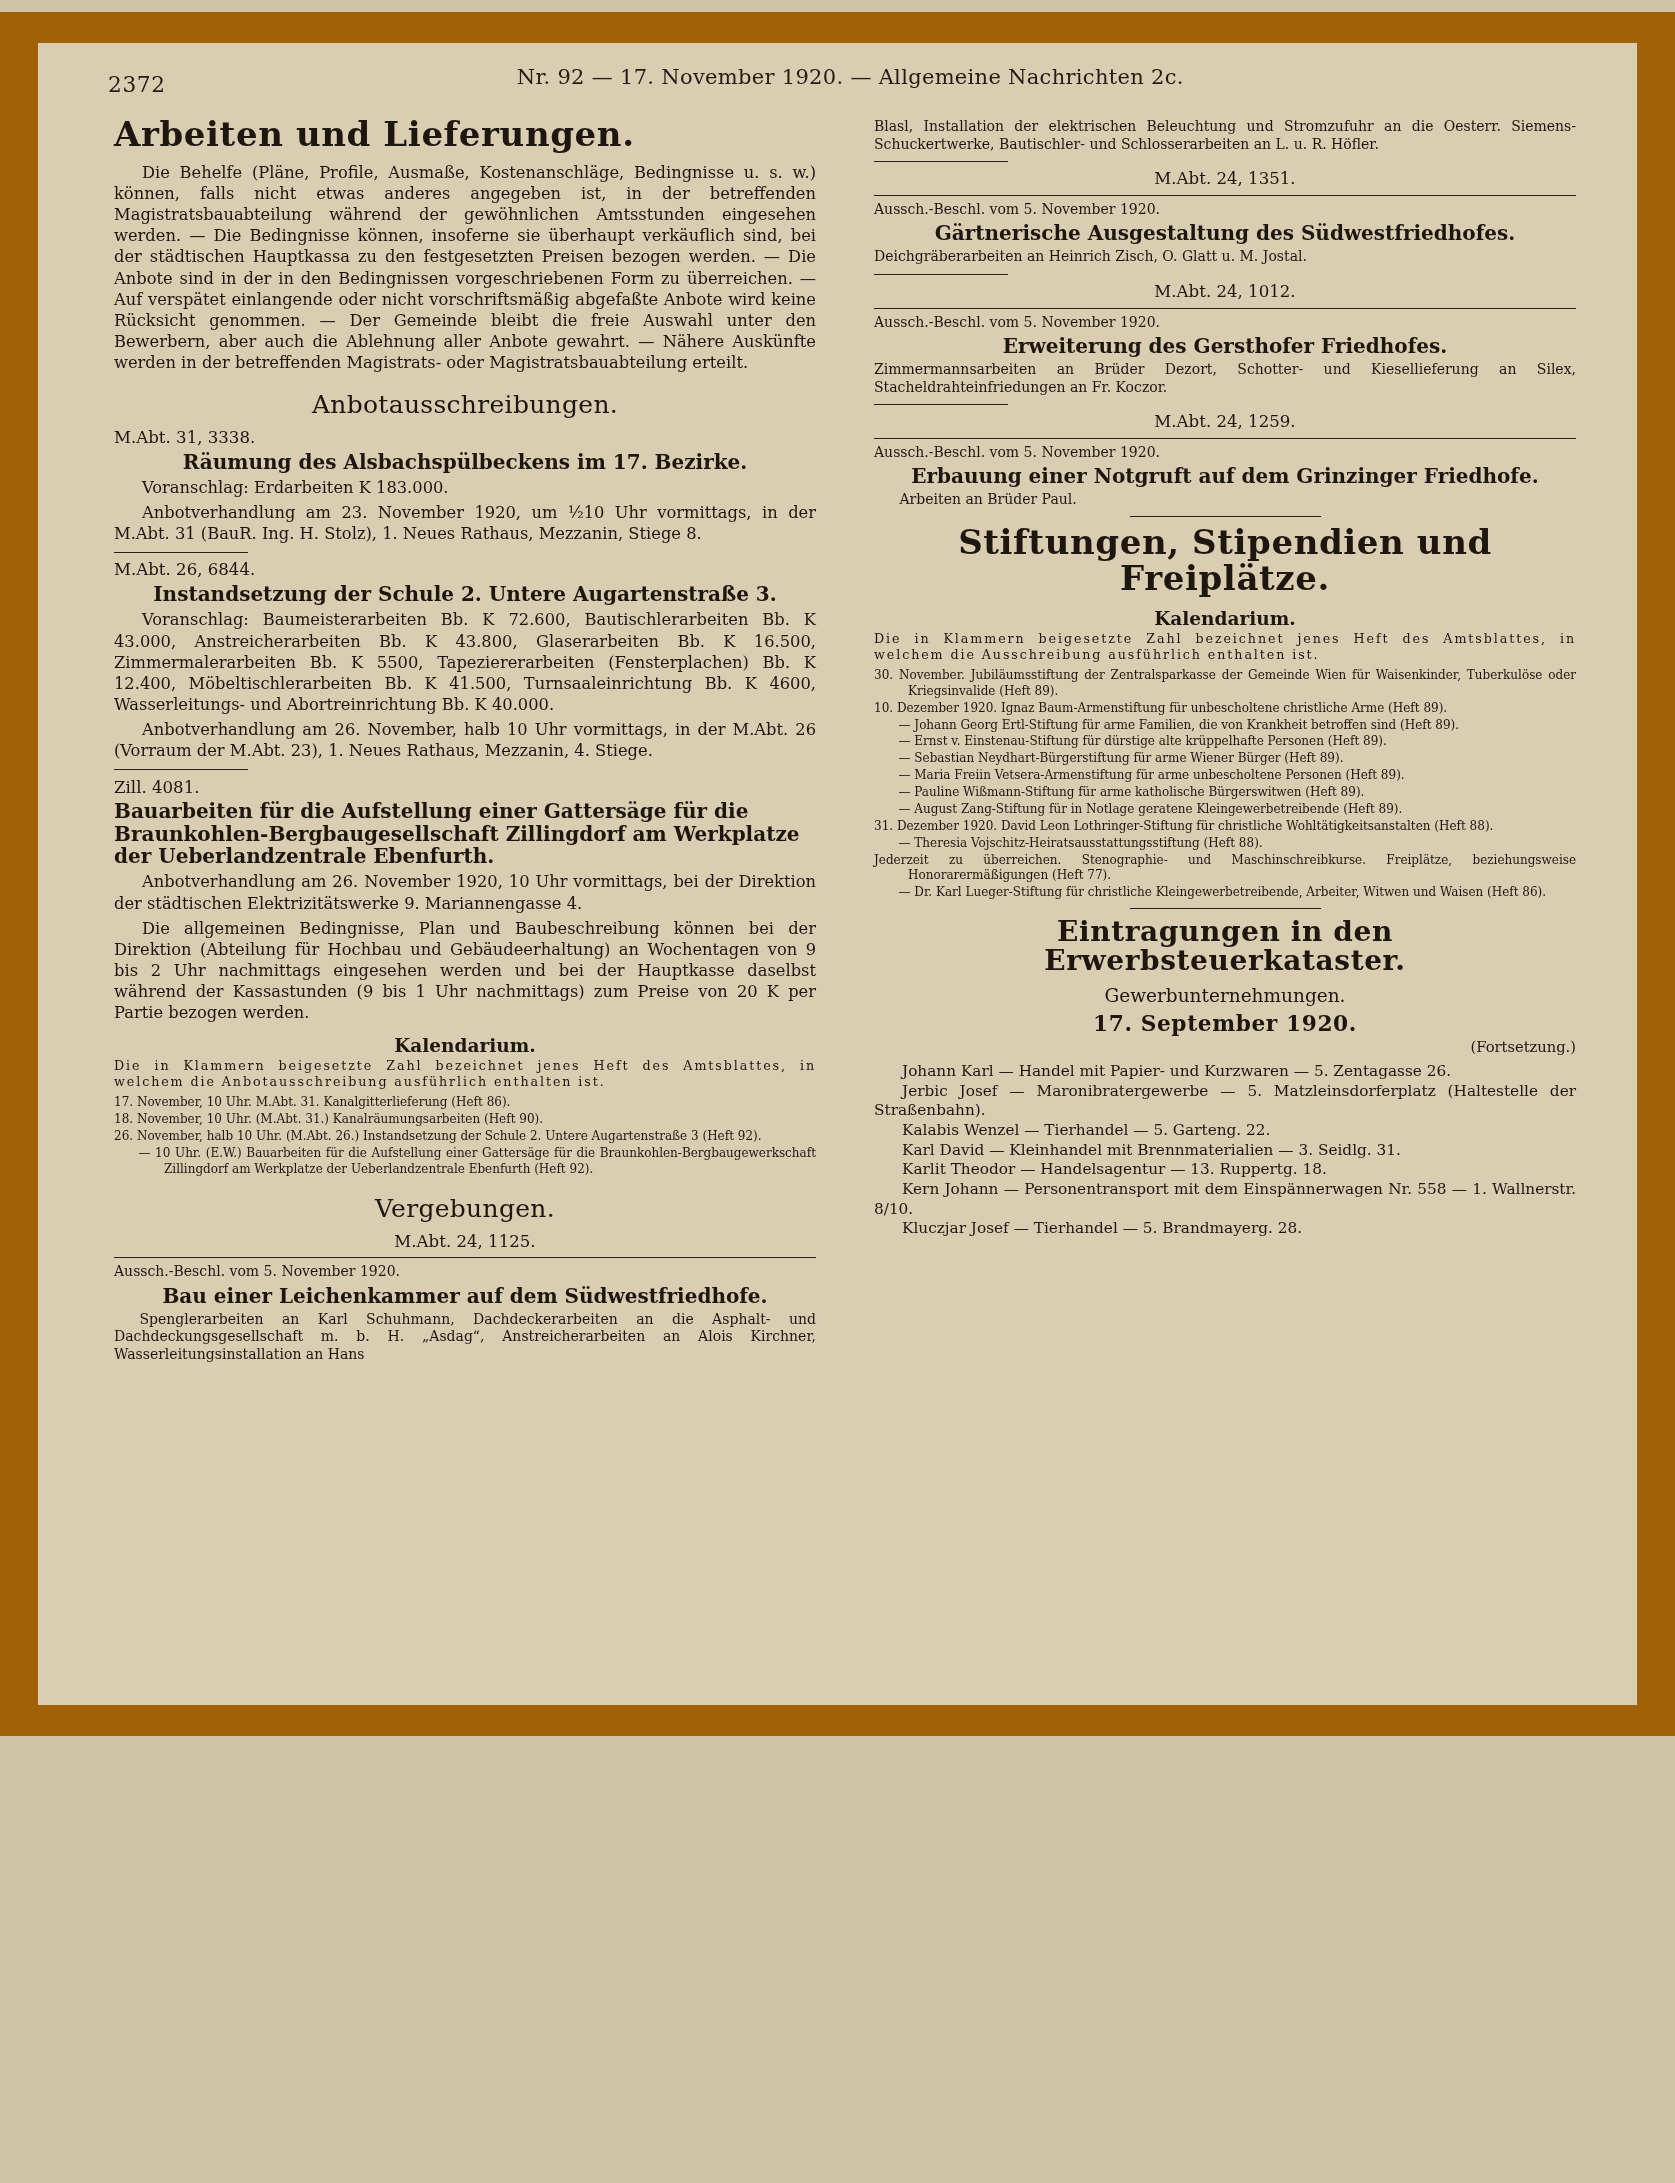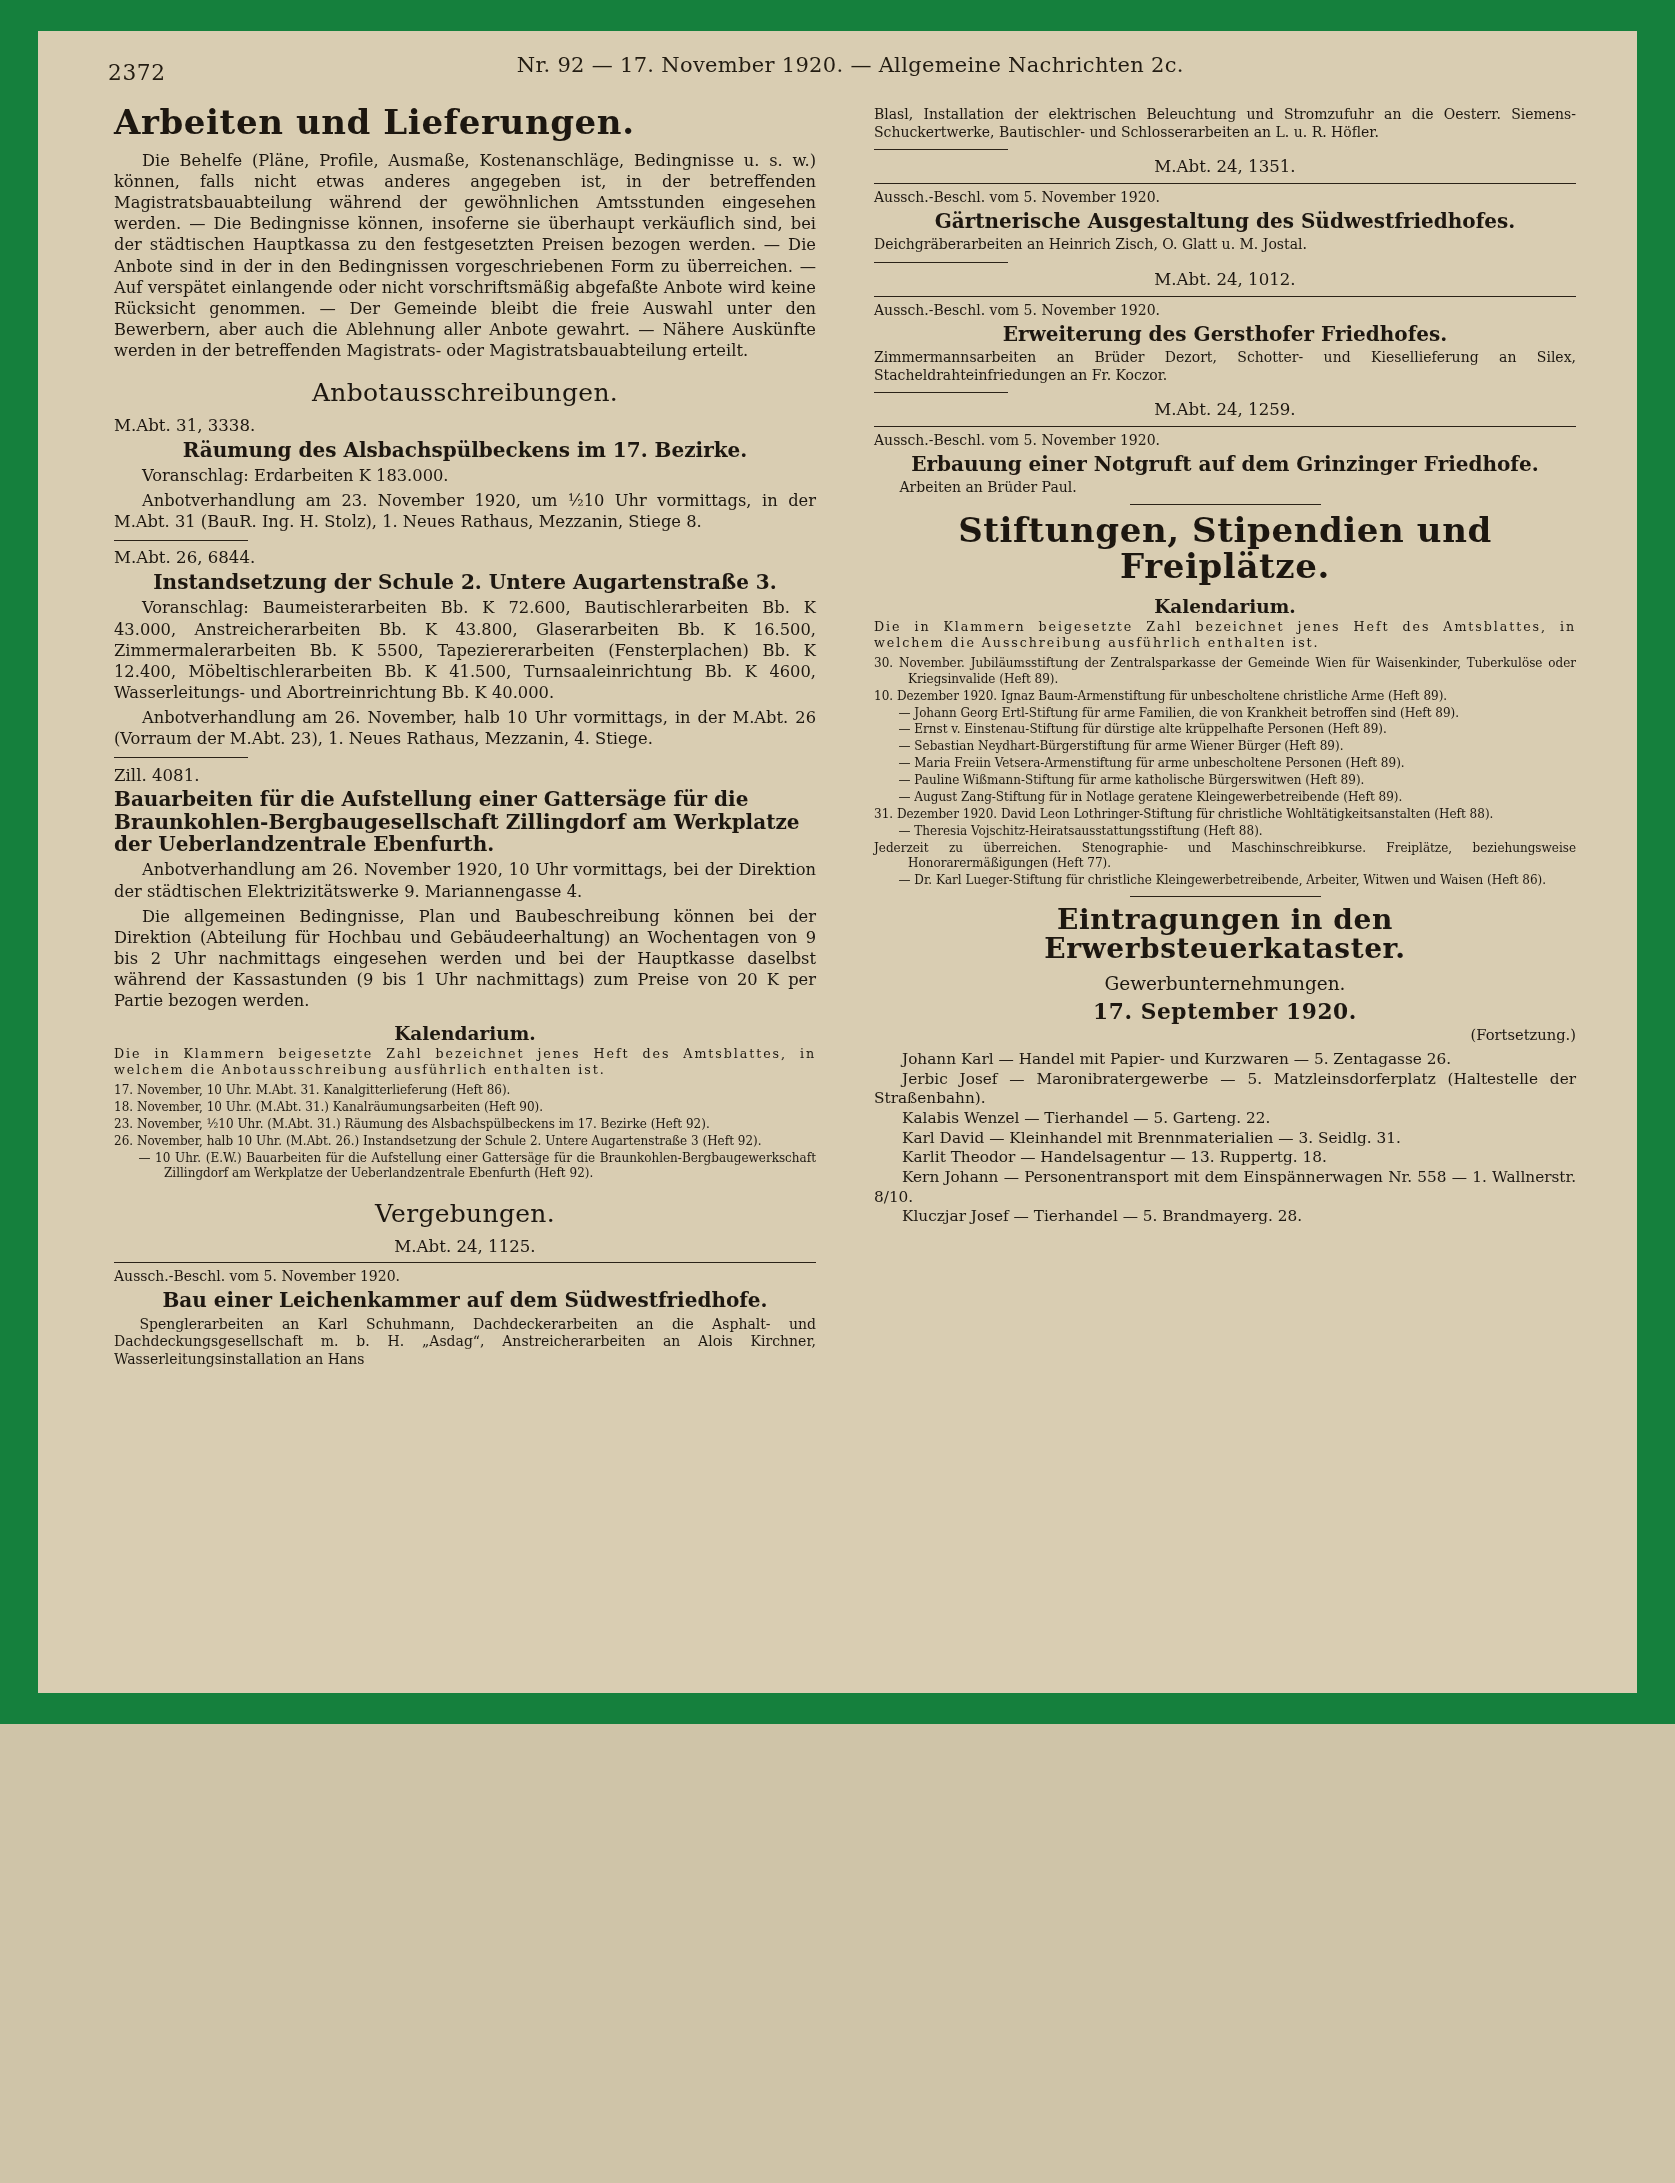--- a/index.html
+++ b/index.html
@@ -6,24 +6,25 @@
     margin: 0;
     padding: 0;
     background: #cfc4a8;
   }
   body {
     font-family: "DejaVu Serif", serif;
   }
   .page {
     width: 1675px;
     height: 1724px;
-    background: #15803d;
+    background: #a16207;
     box-sizing: border-box;
     position: relative;
     overflow: hidden;
+    margin-top: 12px;
   }
   .sheet {
     position: absolute;
     left: 38px;
     top: 31px;
     right: 38px;
     bottom: 31px;
     background: #d9cdb2;
   }
   
@@ -218,21 +219,20 @@
           <p class="body frk">Anbotverhandlung am 26. November 1920, 10 Uhr vormittags, bei der Direktion der städtischen Elektrizitätswerke 9. Mariannengasse 4.</p>
           <p class="body frk">Die allgemeinen Bedingnisse, Plan und Baubeschreibung können bei der Direktion (Abteilung für Hochbau und Gebäudeerhaltung) an Wochentagen von 9 bis 2 Uhr nachmittags eingesehen werden und bei der Hauptkasse daselbst während der Kassastunden (9 bis 1 Uhr nachmittags) zum Preise von 20 K per Partie bezogen werden.</p>
         </div>
 
         <h3 class="calhead frk">Kalendarium.</h3>
         <p class="calnote frk spaced">Die in Klammern beigesetzte Zahl bezeichnet jenes Heft des Amtsblattes, in welchem die Anbotausschreibung ausführlich enthalten ist.</p>
 
         <ul class="callist frk">
           <li>17. November, 10 Uhr. M.Abt. 31. Kanalgitterlieferung (Heft 86).</li>
           <li>18. November, 10 Uhr. (M.Abt. 31.) Kanalräumungsarbeiten (Heft 90).</li>
-          <li>23. November, ½10 Uhr. (M.Abt. 31.) Räumung des Alsbachspülbeckens im 17. Bezirke (Heft 92).</li>
           <li>26. November, halb 10 Uhr. (M.Abt. 26.) Instandsetzung der Schule 2. Untere Augartenstraße 3 (Heft 92).</li>
           <li class="dash">— 10 Uhr. (E.W.) Bauarbeiten für die Aufstellung einer Gattersäge für die Braunkohlen-Bergbaugewerkschaft Zillingdorf am Werkplatze der Ueberlandzentrale Ebenfurth (Heft 92).</li>
         </ul>
 
         <h2 class="sectiontitle frk">Vergebungen.</h2>
         <div class="ref frk center">M.Abt. 24, 1125.</div>
         <hr class="headrule">
         <div class="smalltext frk">Aussch.-Beschl. vom 5. November 1920.</div>
         <div class="entrytitle frk">Bau einer Leichenkammer auf dem Südwestfriedhofe.</div>
         <p class="smalltext frk ind">Spenglerarbeiten an Karl Schuhmann, Dachdeckerarbeiten an die Asphalt- und Dachdeckungsgesellschaft m. b. H. „Asdag“, Anstreicherarbeiten an Alois Kirchner, Wasserleitungsinstallation an Hans</p>

